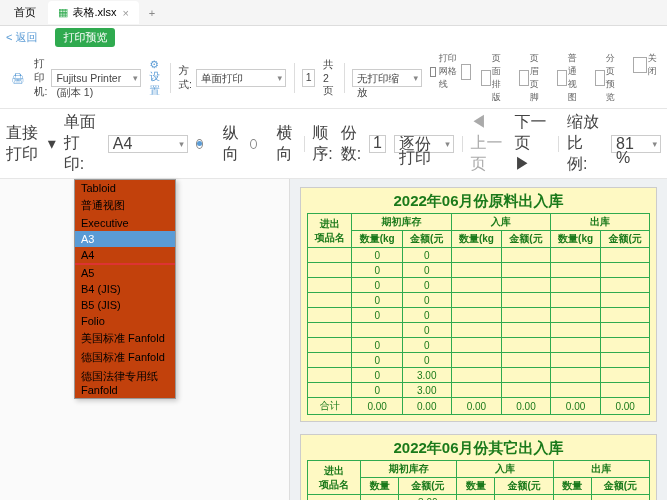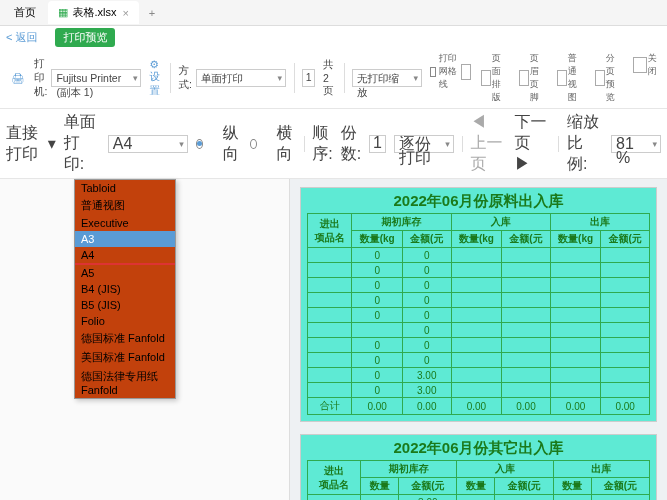--- a/index.html
+++ b/index.html
@@ -24,21 +24,21 @@
 .spin{border:1px solid #ccc;width:30px;height:18px;text-align:center;line-height:14px;background:#fff}
 .sep{width:1px;height:30px;background:#ddd}
 .row2{display:flex;align-items:center;padding:3px 6px;gap:8px;font-size:16px;color:#444;border-bottom:1px solid #e6e6e6}
 .main{display:flex;height:calc(500px - 26px - 22px - 78px)}
 .left{width:290px;position:relative;border-right:1px solid #ddd;background:#fafafa}
 .dropdown{position:absolute;left:74px;top:0;width:102px;background:#c2410c;border:1px solid #999;box-shadow:2px 2px 5px rgba(0,0,0,.2);z-index:10}
 .dd-item{padding:2px 6px;cursor:pointer}
 .dd-item.sel{background:#5a9bd5;color:#fff}
 .dd-item.hilite{border-bottom:2px solid #d33}
 .right{flex:1;background:#eef1f3;padding:8px 10px;overflow:hidden}
-.sheet{background:#5eead4;border:1px solid #ccc;padding:4px 6px 6px;margin-bottom:12px}
+.sheet{background:#fef9c3;border:1px solid #ccc;padding:4px 6px 6px;margin-bottom:12px}
 .sh-title{color:#1b7a1b;font-weight:700;text-align:center;font-size:15px;margin-bottom:2px}
 table{border-collapse:collapse;width:100%;font-size:10px}
 td,th{border:1px solid #2faa4f;text-align:center;padding:1px 2px;color:#1b7a1b;height:15px}
 th{font-weight:700}
 .foot{display:flex;justify-content:space-between;color:#1b7a1b;font-size:10px;margin-top:2px;padding:0 10px}
 .toolbar-right{display:flex;gap:10px;margin-left:auto;align-items:flex-start}
 .rt-item{display:flex;flex-direction:row;align-items:center;gap:1px;font-size:9px;color:#666}
 .rt-icon{width:18px;height:16px;border:1px solid #aaa}
 .chk{display:flex;align-items:center;gap:3px}
 .chk-box{width:10px;height:10px;border:1px solid #888}
@@ -147,22 +147,22 @@
     <div class="dropdown" id="dd">
         <div class="dd-item">Tabloid</div>
         <div class="dd-item">普通视图</div>
         <div class="dd-item">Executive</div>
         <div class="dd-item sel">A3</div>
         <div class="dd-item hilite">A4</div>
         <div class="dd-item">A5</div>
         <div class="dd-item">B4 (JIS)</div>
         <div class="dd-item">B5 (JIS)</div>
         <div class="dd-item">Folio</div>
+        <div class="dd-item">美国标准 Fanfold</div>
         <div class="dd-item">德国标准 Fanfold</div>
-        <div class="dd-item">美国标准 Fanfold</div>
         <div class="dd-item">德国法律专用纸 Fanfold</div>
       </div>
   </div>
   <div class="right">
     <div class="sheet">
       <div class="sh-title">2022年06月份原料出入库</div>
       <table>
           <tbody id="t1">
             <tr>
               <th rowspan="2" style="white-space:pre">进出

